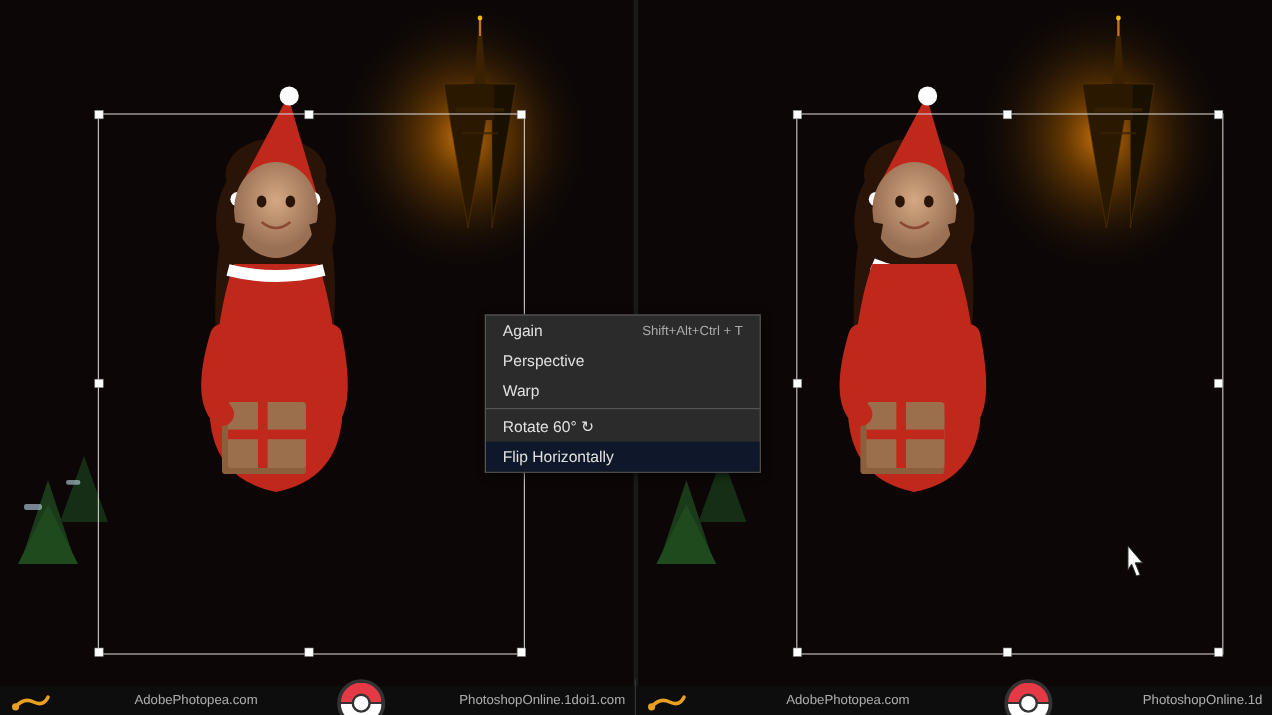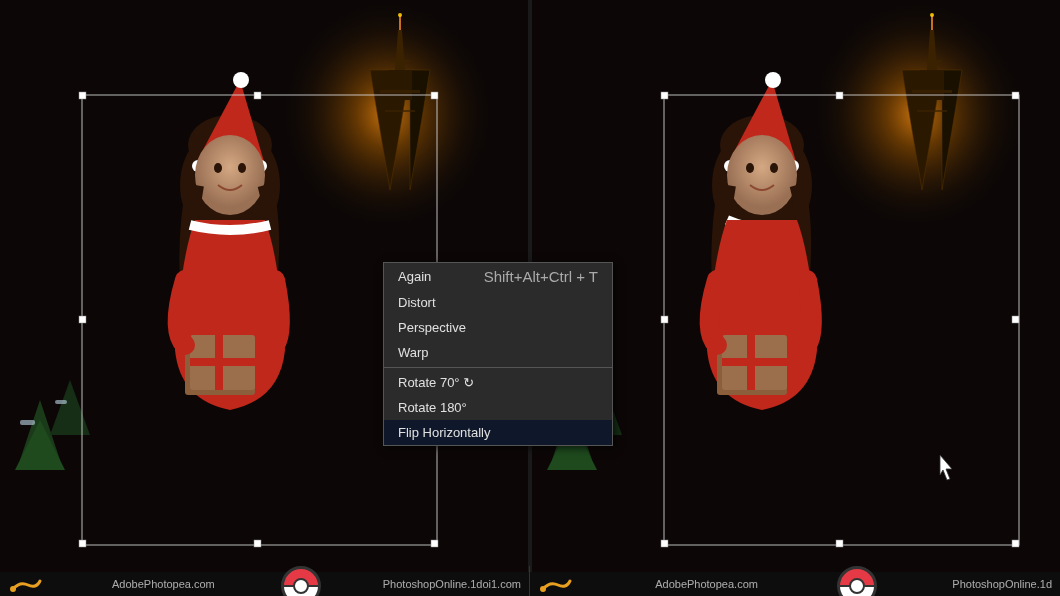--- a/index.html
+++ b/index.html
@@ -16,21 +16,21 @@
       width: 100%;
       height: 100%;
       display: flex;
       position: relative;
     }
 
     
     .context-menu {
       position: absolute;
       top: 262px;
-      left: 383px;
+      left: 404px;
       width: 230px;
       background: #2b2b2b;
       border: 1px solid #555;
       box-shadow: 2px 2px 8px rgba(0,0,0,0.7);
       z-index: 100;
       font-size: 13px;
       color: #e0e0e0;
       text-align: center;
     }
 
@@ -42,21 +42,21 @@
       cursor: pointer;
       white-space: nowrap;
     }
 
     .menu-item.highlighted {
       background: #0f172a;
     }
 
     .menu-item .shortcut {
       color: #aaa;
-      font-size: 15px;
+      font-size: 11px;
       margin-left: 20px;
     }
 
     .menu-separator {
       height: 1px;
       background: #555;
       margin: 2px 0;
     }
 
     
@@ -278,41 +278,35 @@
 
   <div class="context-menu">
 
     <div class="menu-item">
       <span>Again</span>
       <span class="shortcut">Shift+Alt+Ctrl + T</span>
     </div>
 
 
 
-    <div class="menu-item">
-      <span>Distort</span>
-    </div>
 
     <div class="menu-item">
       <span>Perspective</span>
     </div>
 
     <div class="menu-item">
       <span>Warp</span>
     </div>
     <div class="menu-separator"></div>
 
     <div class="menu-item">
-      <span>Rotate 70° ↻</span>
-    </div>
-
-
-    <div class="menu-item">
-      <span>Rotate 180°</span>
-    </div>
+      <span>Rotate 60° ↻</span>
+    </div>
+
+
 
     <div class="menu-item highlighted">
       <span>Flip Horizontally</span>
     </div>
 
   </div>
 
   <div class="bottom-bar">
 
     <div class="bottom-section">

